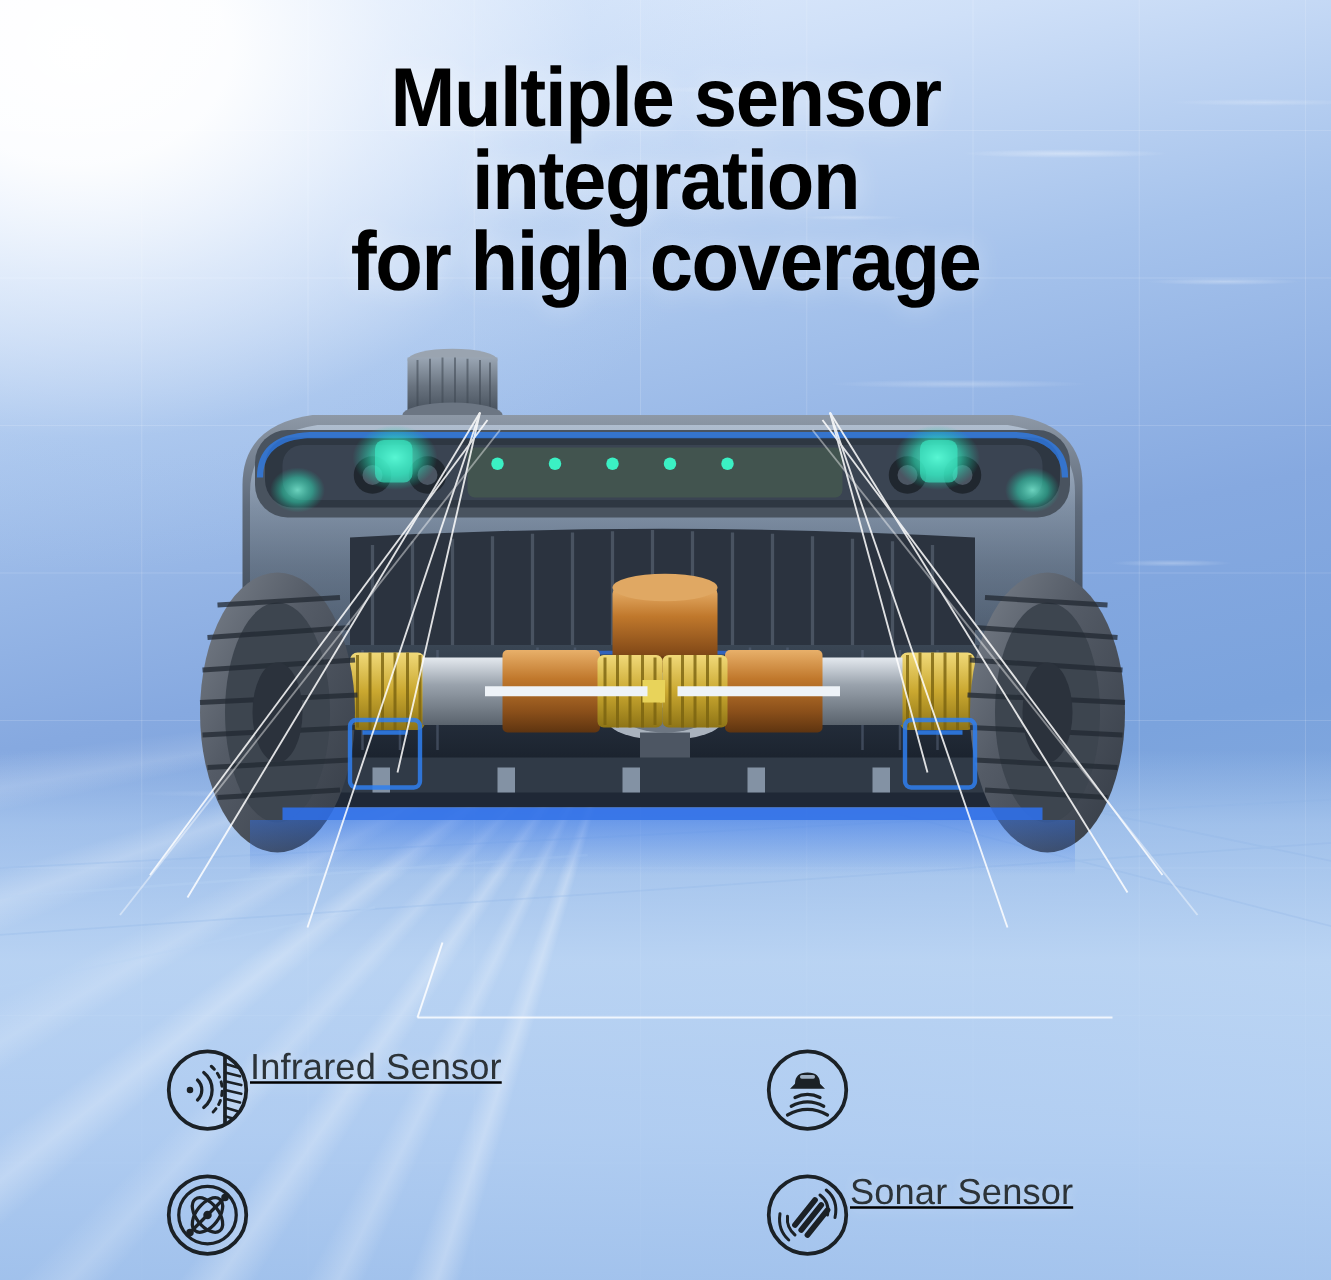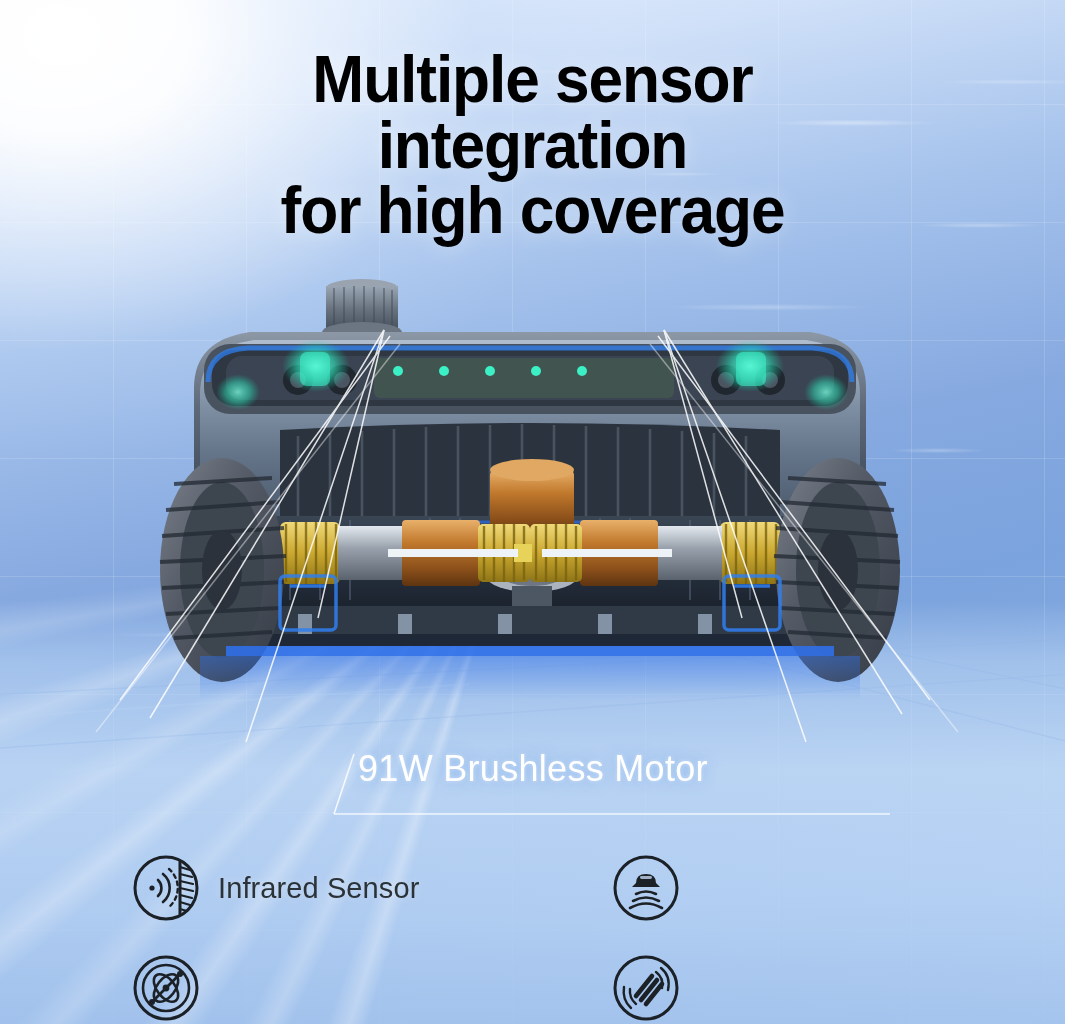--- a/index.html
+++ b/index.html
@@ -113,21 +113,21 @@
   
   .features{
     position:absolute;
     left:132px;top:838px;
     width:880px;
     display:grid;
     grid-template-columns:480px 400px;
     grid-template-rows:100px 100px;
     z-index:9;
   }
-  .feature{display:flex;align-items:center;gap:18px;}
+  .feature{display:flex;align-items:flex-start;text-decoration:underline;}
   .feature-icon{width:68px;height:68px;flex:0 0 68px;}
   .feature-label{
     color:#2c3338;
     font-size:29px;
     letter-spacing:.1px;
     white-space:nowrap;
     text-shadow:0 0 10px rgba(255,255,255,.3);
   }
 </style>
 </head>
@@ -446,21 +446,20 @@
       <path d="M160,316 L196,316"></path>
         <path d="M604,316 L640,316"></path>
     </g>
   </svg>
 
   <div class="motor-callout">
     <svg viewBox="0 0 600 70" style="position:absolute;inset:0;width:100%;height:100%;">
       <path d="M4,66 L24,6" stroke="#ffffff" stroke-width="1.6" fill="none" opacity=".85"></path>
       <path d="M4,66 L560,66" stroke="#ffffff" stroke-width="1.6" fill="none" opacity=".8"></path>
     </svg>
-    <div class="motor-label">91W Brushless Motor</div>
   </div>
 
   <div class="features">
 
     <div class="feature">
       <svg class="feature-icon" viewBox="0 0 68 68">
         <circle cx="34" cy="34" r="31" fill="none" stroke="#1b2126" stroke-width="3"></circle>
         <circle cx="20" cy="34" r="2.6" fill="#1b2126"></circle>
         <path d="M26,26 A11,11 0 0 1 26,42" fill="none" stroke="#1b2126" stroke-width="2.6" stroke-linecap="round"></path>
         <path d="M31,20 A18,18 0 0 1 31,48" fill="none" stroke="#1b2126" stroke-width="2.6" stroke-linecap="round"></path>
@@ -511,17 +510,18 @@
           <path d="M29,46 L45,26"></path>
           <path d="M34,50 L50,30"></path>
         </g>
         <g stroke="#1b2126" stroke-width="2.4" fill="none" stroke-linecap="round">
           <path d="M44,18 Q52,24 50,34"></path>
           <path d="M49,14 Q59,22 56,36"></path>
           <path d="M24,50 Q17,44 18,35"></path>
           <path d="M19,54 Q10,46 12,33"></path>
         </g>
       </svg>
+      <div class="feature-label">Sonar Sensor</div>
     </div>
 
   </div>
 
 </div>
 
 </body></html>

